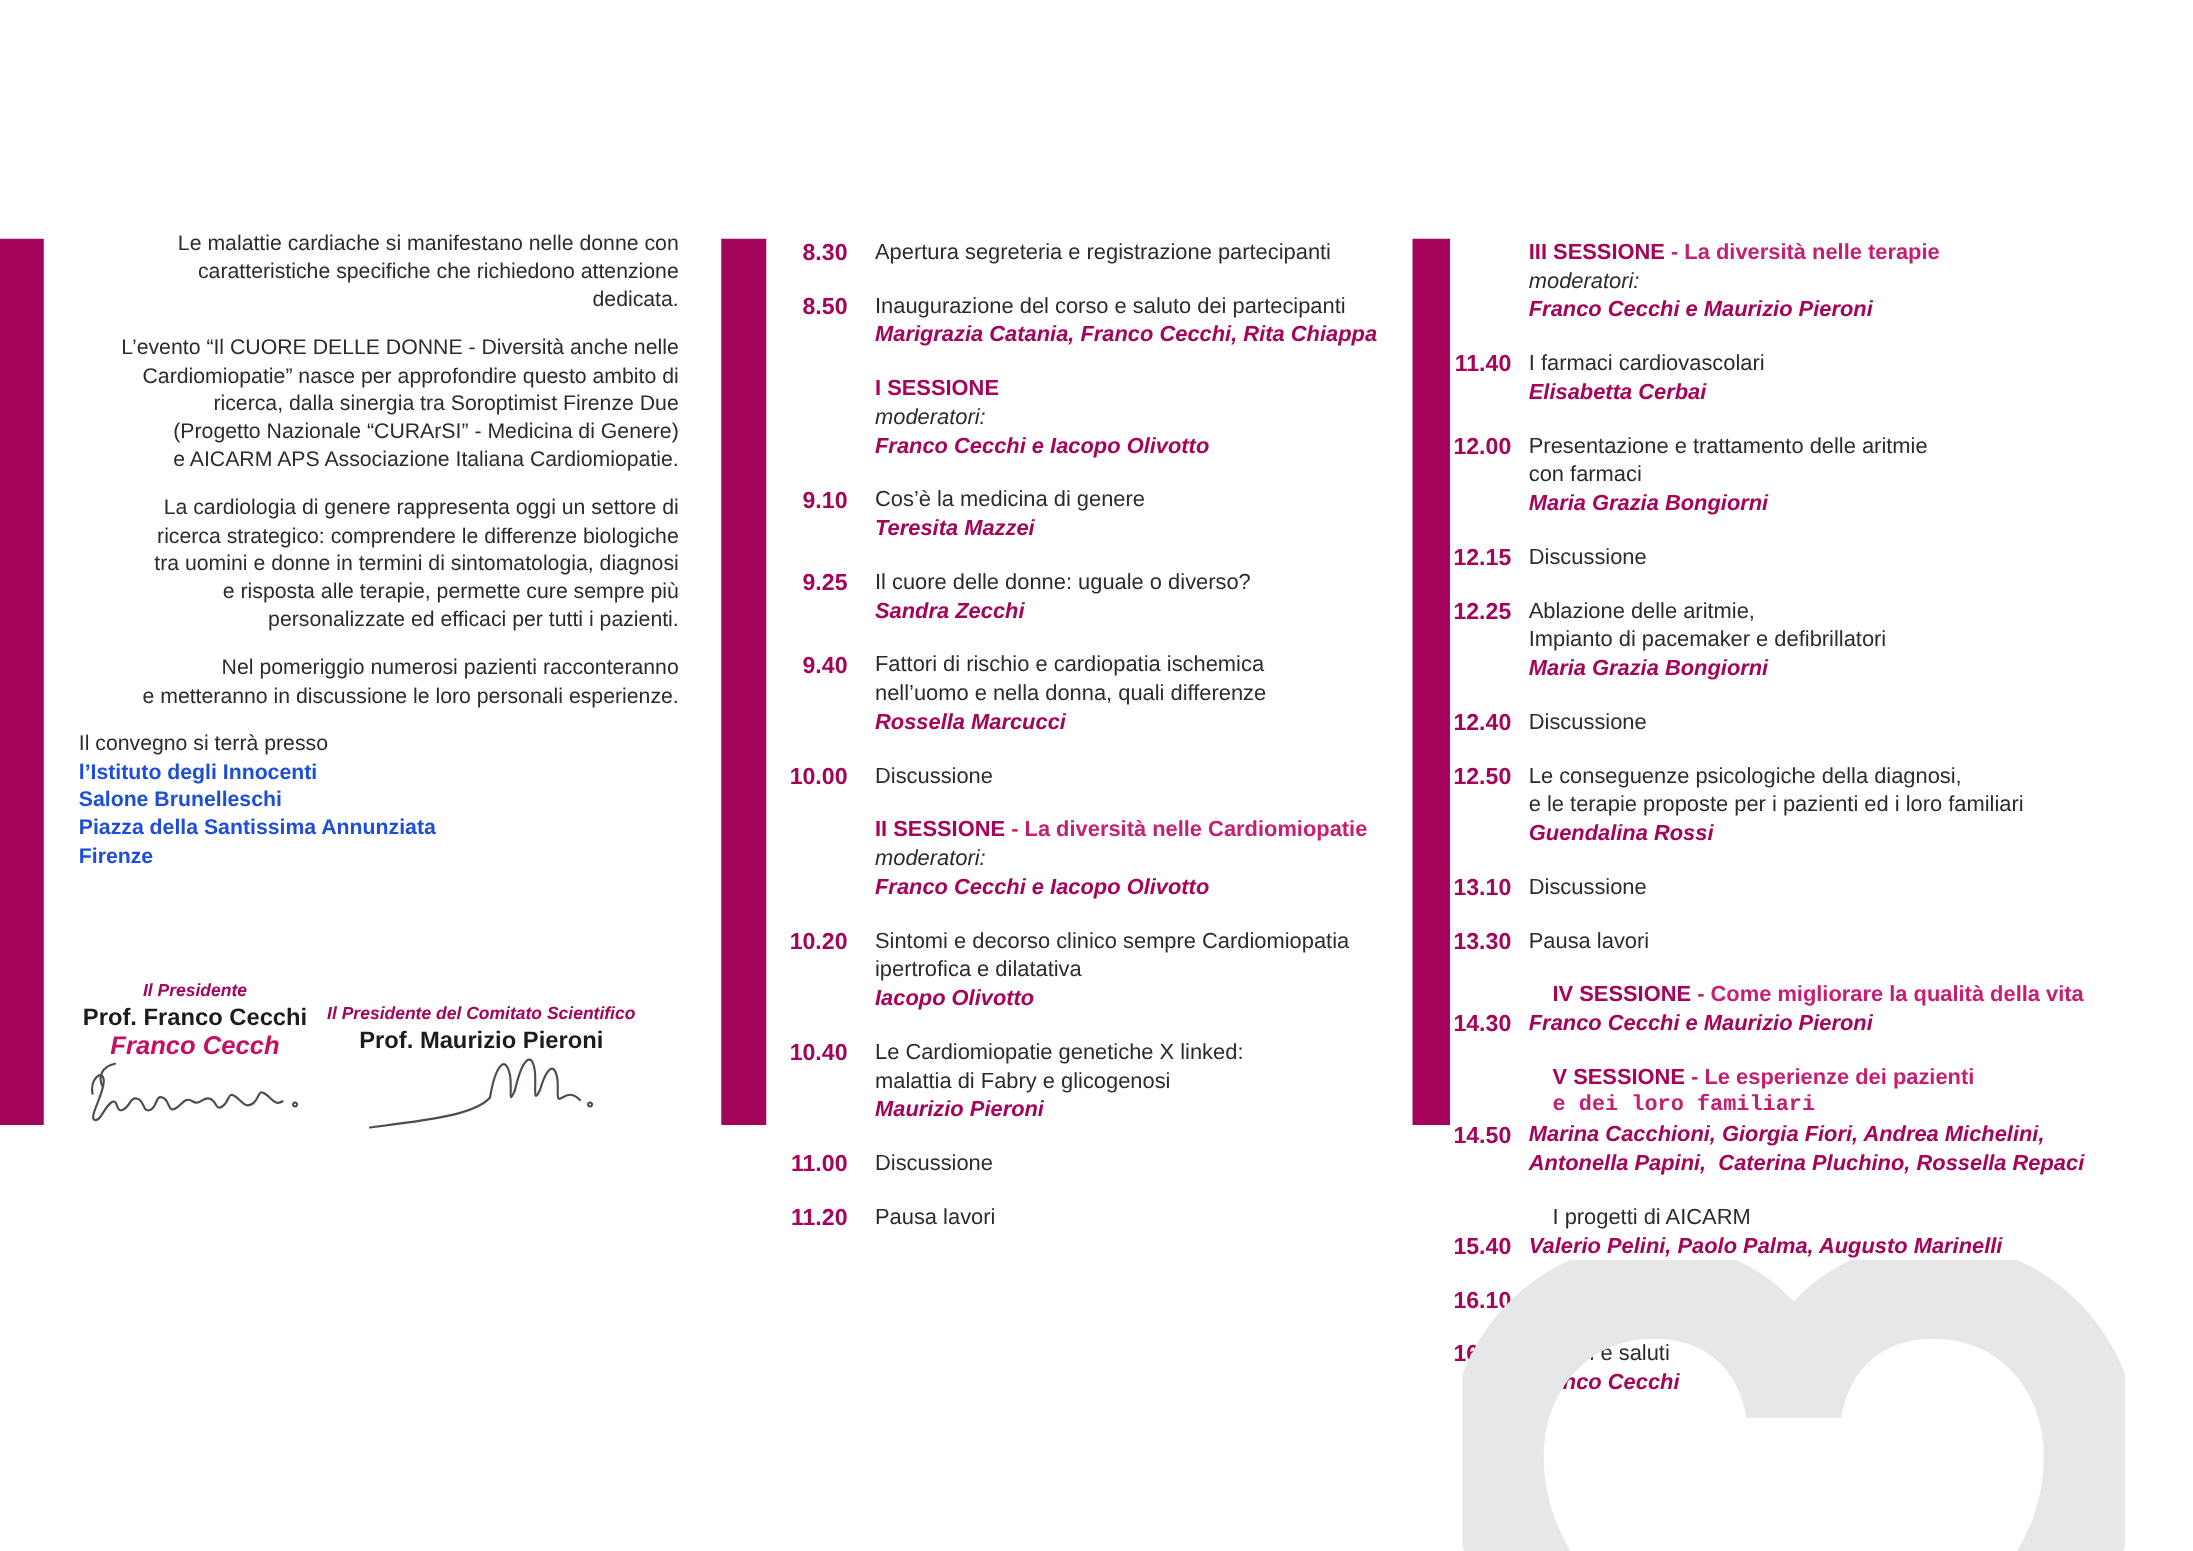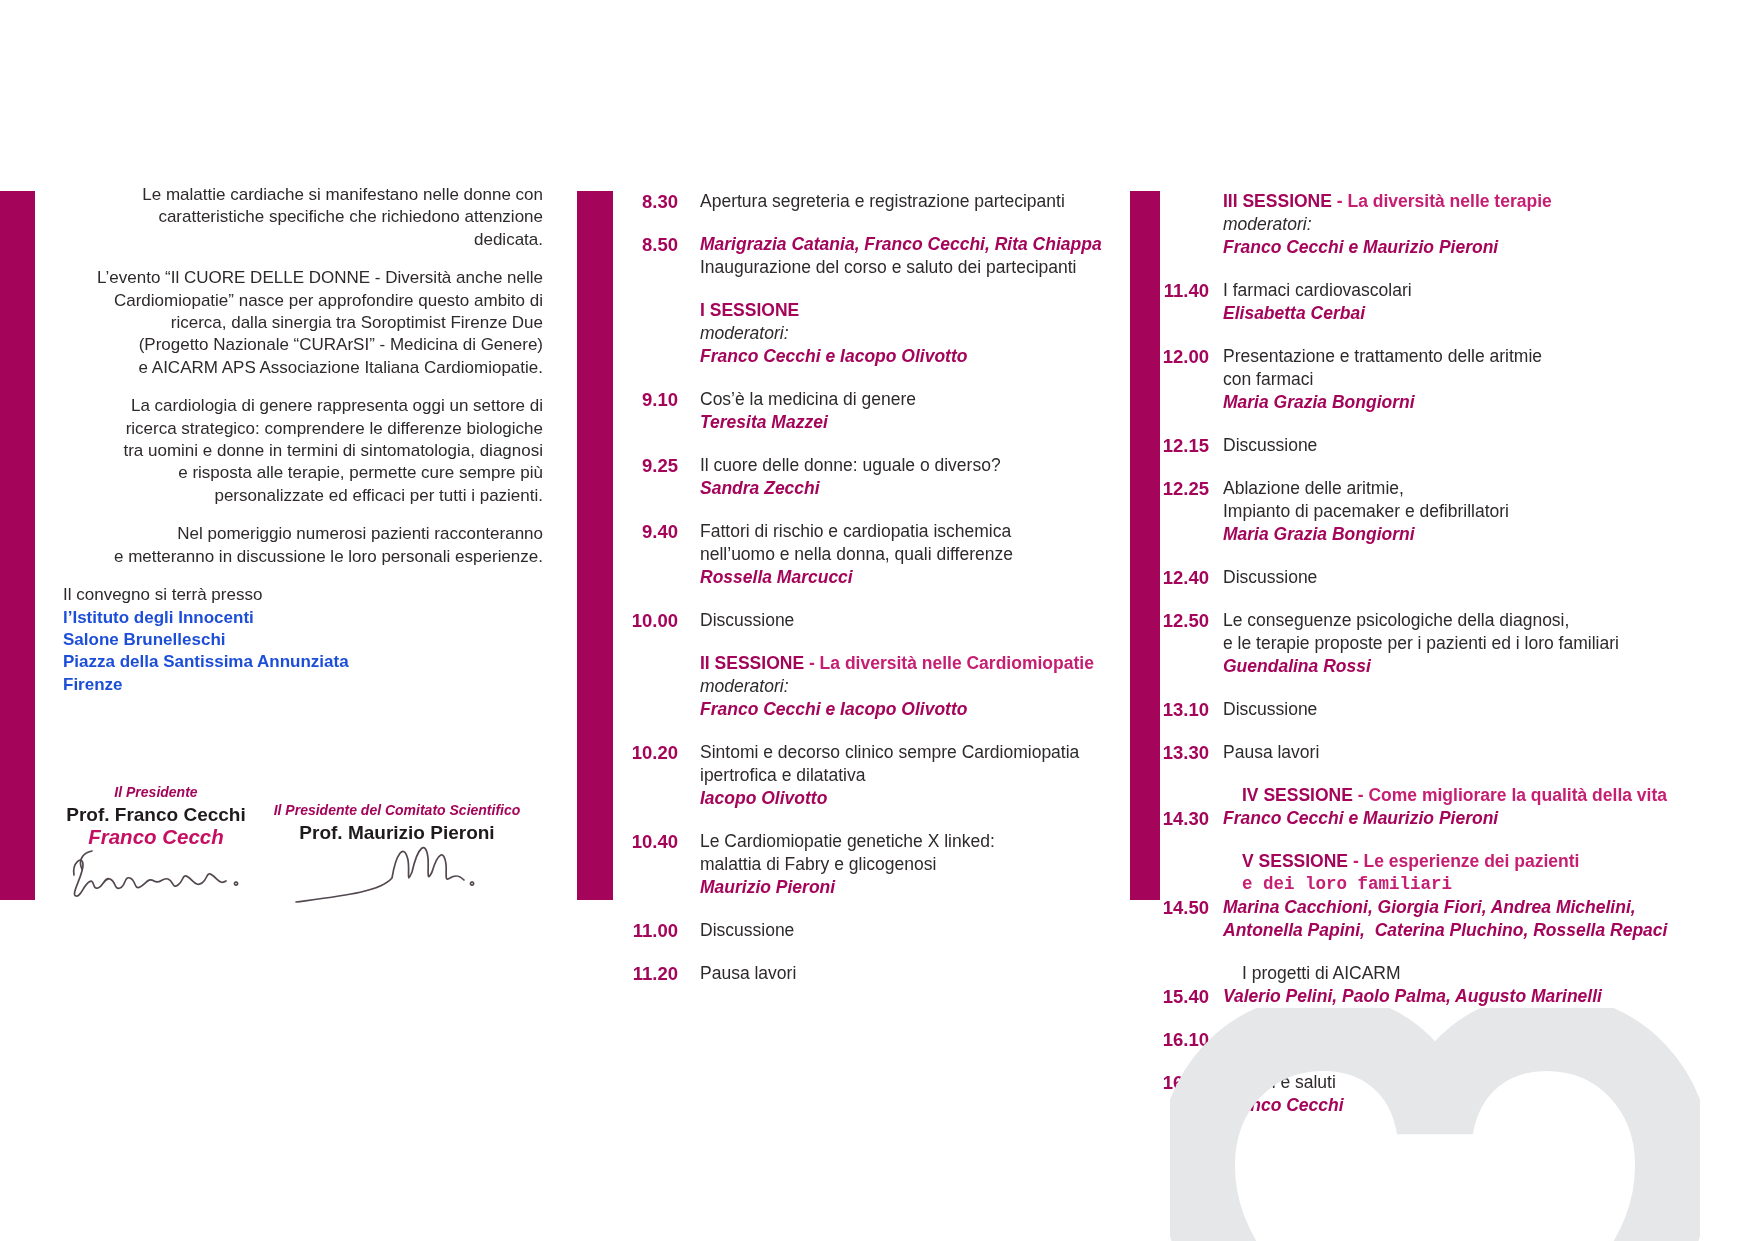--- a/index.html
+++ b/index.html
@@ -27,21 +27,21 @@
   
   #intro{position:absolute;left:63px;top:184px;width:480px;
          font-size:17px;line-height:22.4px;color:var(--ink);}
   .para{white-space:pre;margin:0 0 16px 0;text-align:right;}
   #venue-lead{white-space:pre;}
   #venue-bold{white-space:pre;font-weight:bold;color:#1d4ed8;}
 
   
   .sig{position:absolute;text-align:center;}
   #sig-left{left:36px;top:784px;width:240px;}
-  #sig-right{left:268px;top:802px;width:258px;}
+  #sig-right{left:256px;top:802px;width:258px;}
   .sig-role{color:var(--magenta);font-weight:bold;font-style:italic;font-size:14px;line-height:17px;}
   .sig-name{color:#1f1b1c;font-weight:bold;font-size:19px;line-height:23px;margin-top:2px;}
   .sig-stamp{color:var(--stamp);font-weight:bold;font-style:italic;font-size:20.5px;line-height:22px;}
   .scribble{position:absolute;}
   #scribble-left{left:62px;top:845px;width:200px;height:62px;}
   #scribble-right{left:292px;top:836px;width:190px;height:74px;}
   .scribble path{fill:none;stroke:var(--sig-ink);stroke-width:1.7;stroke-linecap:round;}
 
   
   .col{position:absolute;top:190px;font-size:17.5px;line-height:23px;}
@@ -123,22 +123,22 @@
         <div class="stime">8.30</div>
         <div class="slines">
           <div class="ln ln-t">Apertura segreteria e registrazione partecipanti</div>
         </div>
       </div>
     </div>
     <div class="sched-item">
       <div class="srow">
         <div class="stime">8.50</div>
         <div class="slines">
+          <div class="ln ln-t">Inaugurazione del corso e saluto dei partecipanti</div>
           <div class="ln ln-sp">Marigrazia Catania, Franco Cecchi, Rita Chiappa</div>
-          <div class="ln ln-t">Inaugurazione del corso e saluto dei partecipanti</div>
         </div>
       </div>
     </div>
     <div class="sched-item">
       <div class="srow">
         <div class="stime"></div>
         <div class="slines">
           <div class="ln ln-sess"><span class="sess-strong">I SESSIONE</span></div>
           <div class="ln ln-mod">moderatori:</div>
           <div class="ln ln-sp">Franco Cecchi e Iacopo Olivotto</div>

